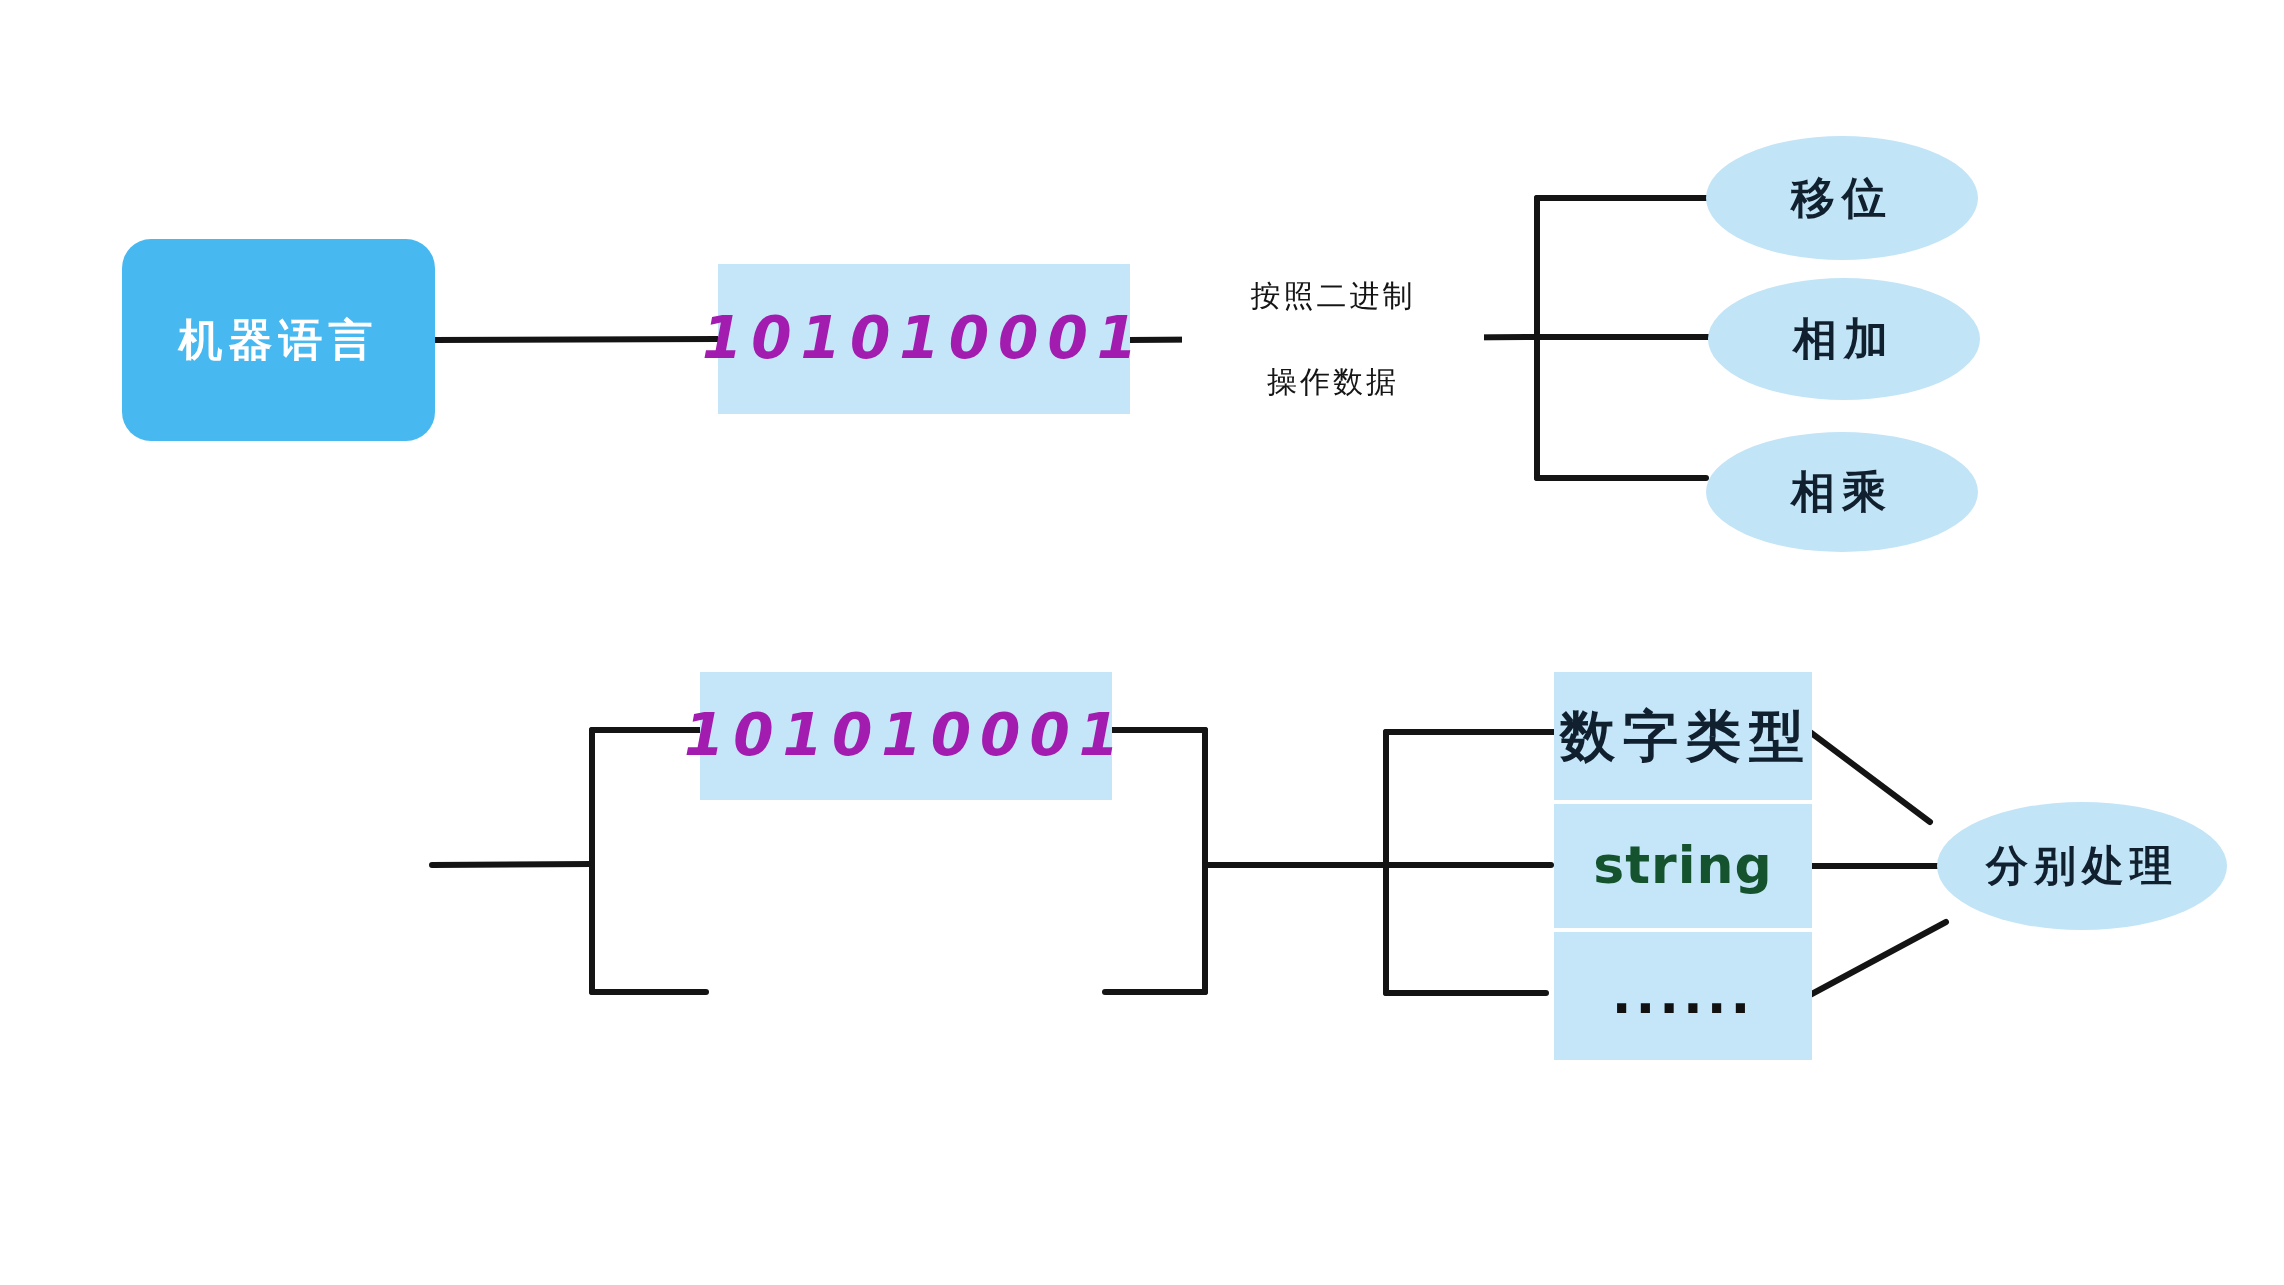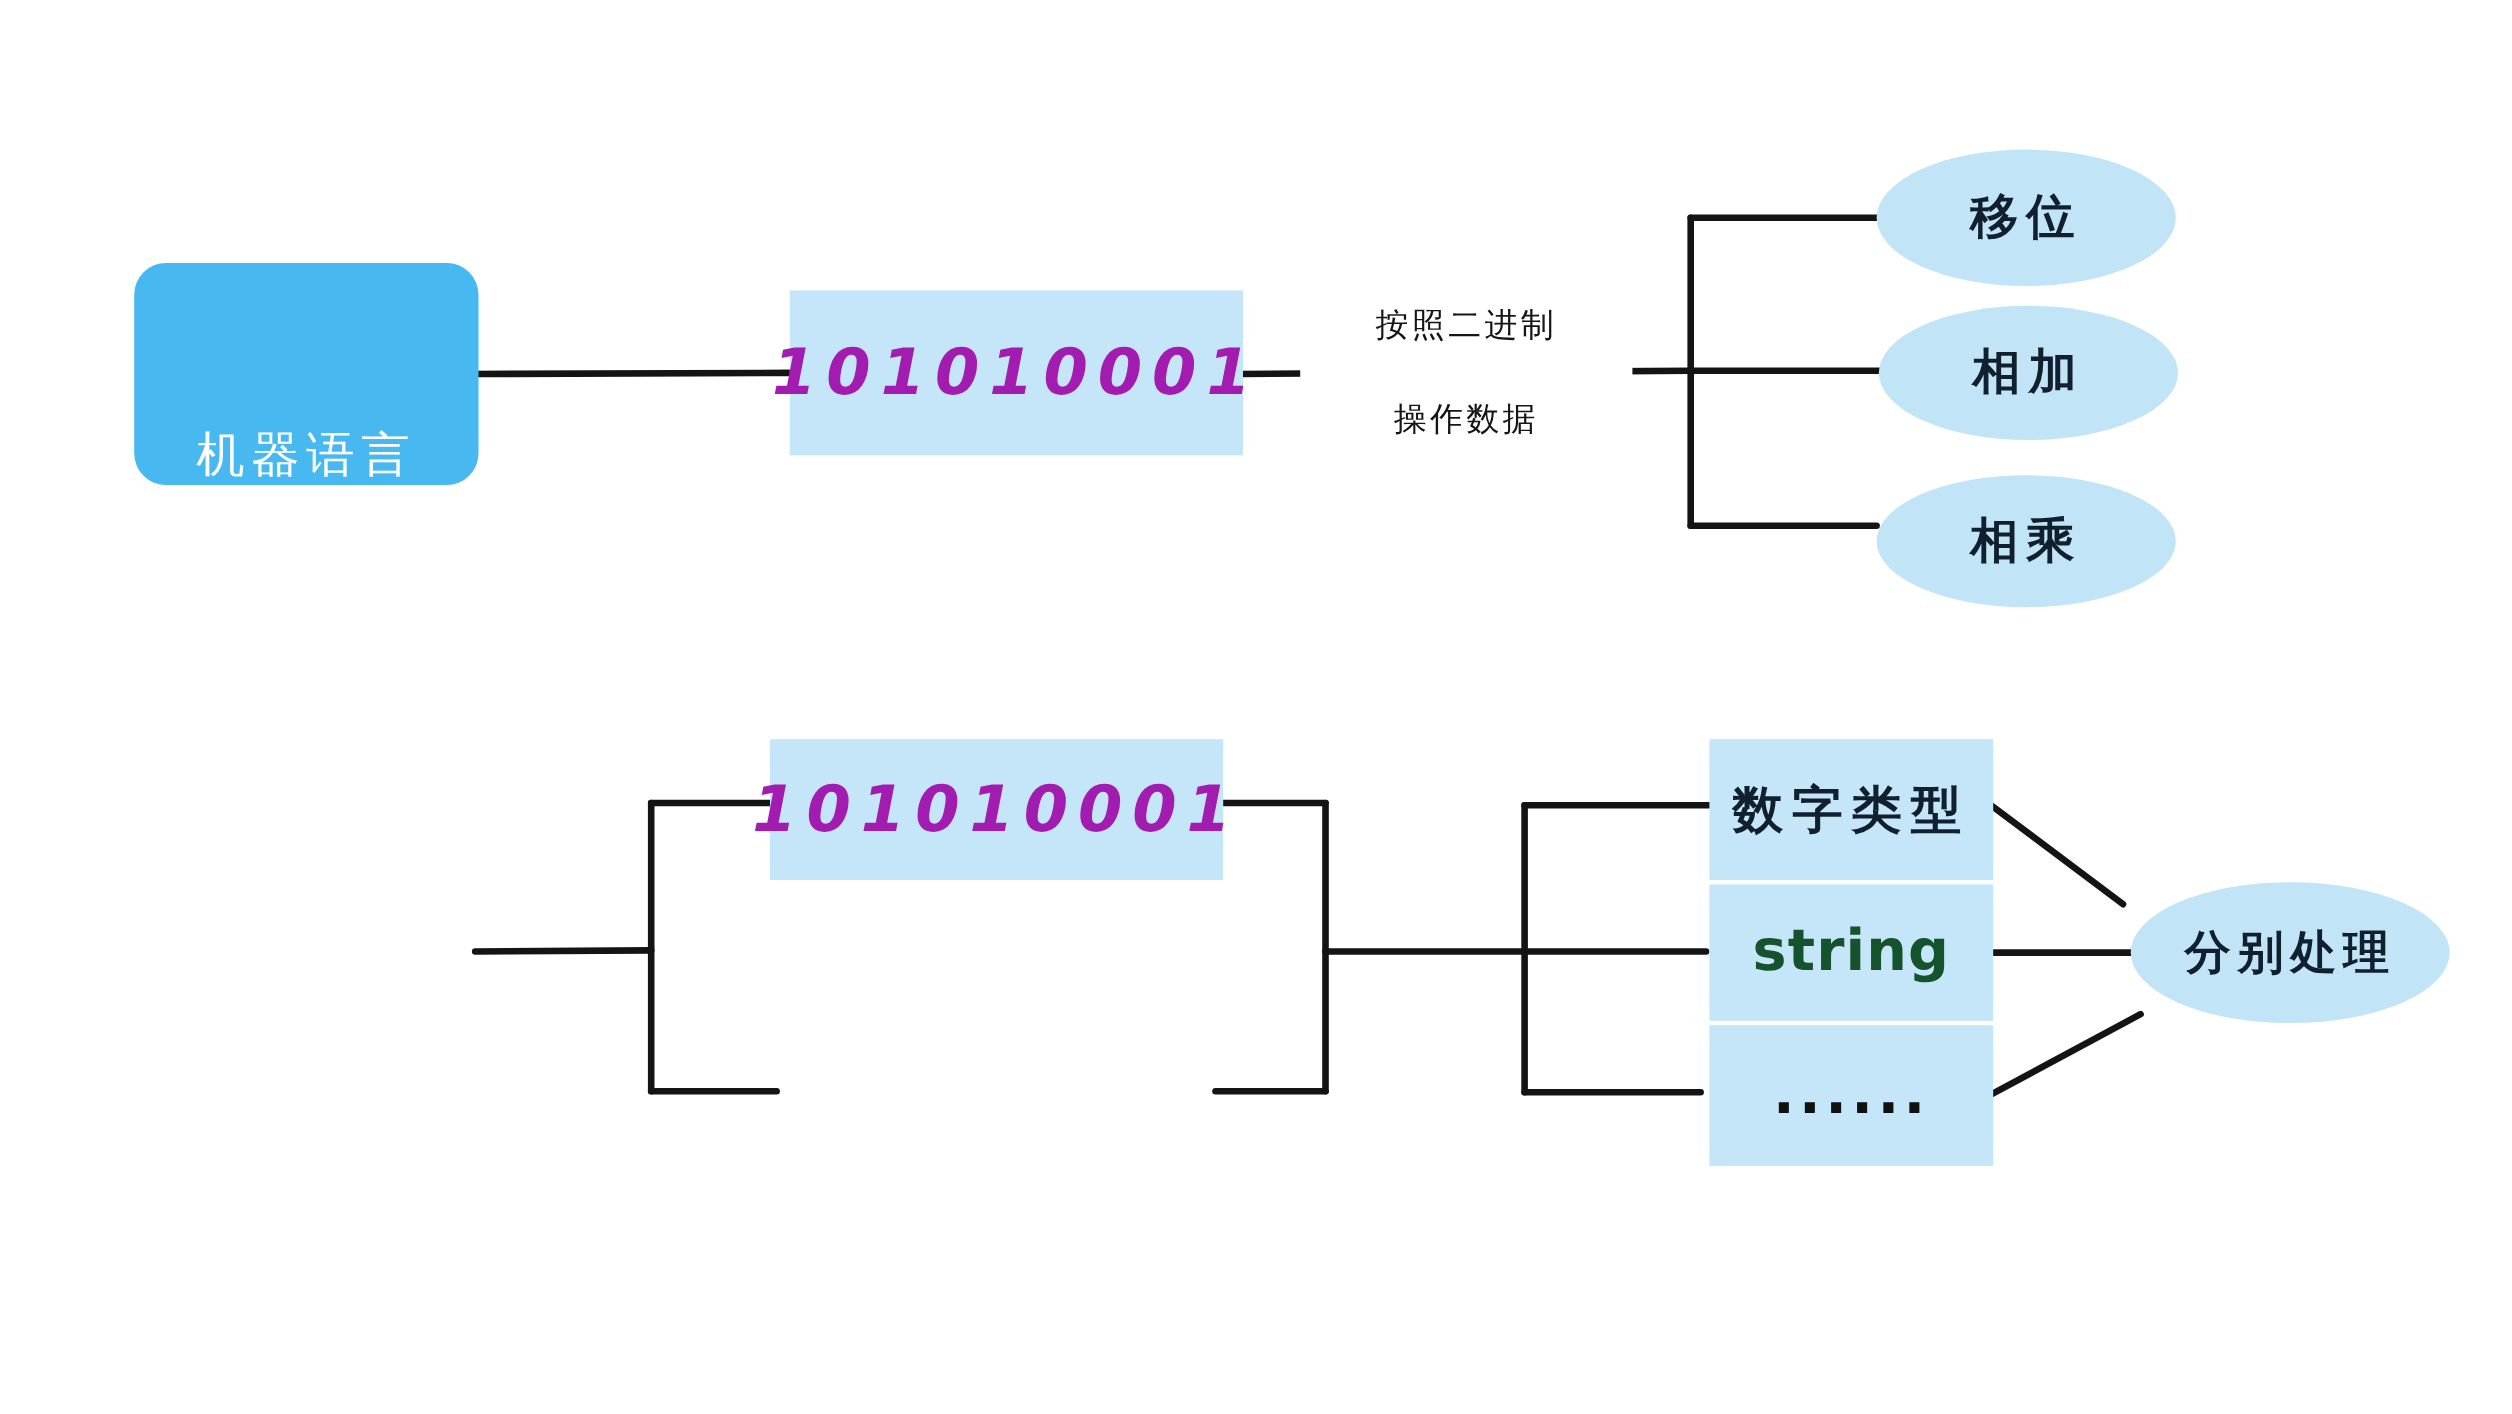--- a/index.html
+++ b/index.html
@@ -34,40 +34,40 @@
     line-height: 1.1;
     font-weight: bold;
   }
   
   .primary-box {
     background: #47b8f0;
     color: #ffffff;
     border-radius: 26px;
     font-size: 44px;
     letter-spacing: 6px;
-    font-weight: 400;
+    font-weight: 700;
     box-shadow: 0 0 0 3px #47b8f0;
-    align-items: flex-end;
   }
   
   .hl-box {
     background: #c4e6f8;
     color: #11202e;
     font-size: 50px;
   }
   .hl-box.binary {
     font-family: "DejaVu Sans", sans-serif;
     font-size: 58px;
     letter-spacing: 9px;
     font-style: italic;
     color: #a21caf;
   }
   .hl-box.cjk {
-    font-size: 46px;
+    font-size: 55px;
     letter-spacing: 8px;
+    justify-content: flex-end;
   }
   .hl-box.latin {
     font-size: 52px;
     letter-spacing: 1px;
     color: #14532d;
   }
   .hl-box.dots {
     font-size: 52px;
     letter-spacing: 4px;
     color: #111;

